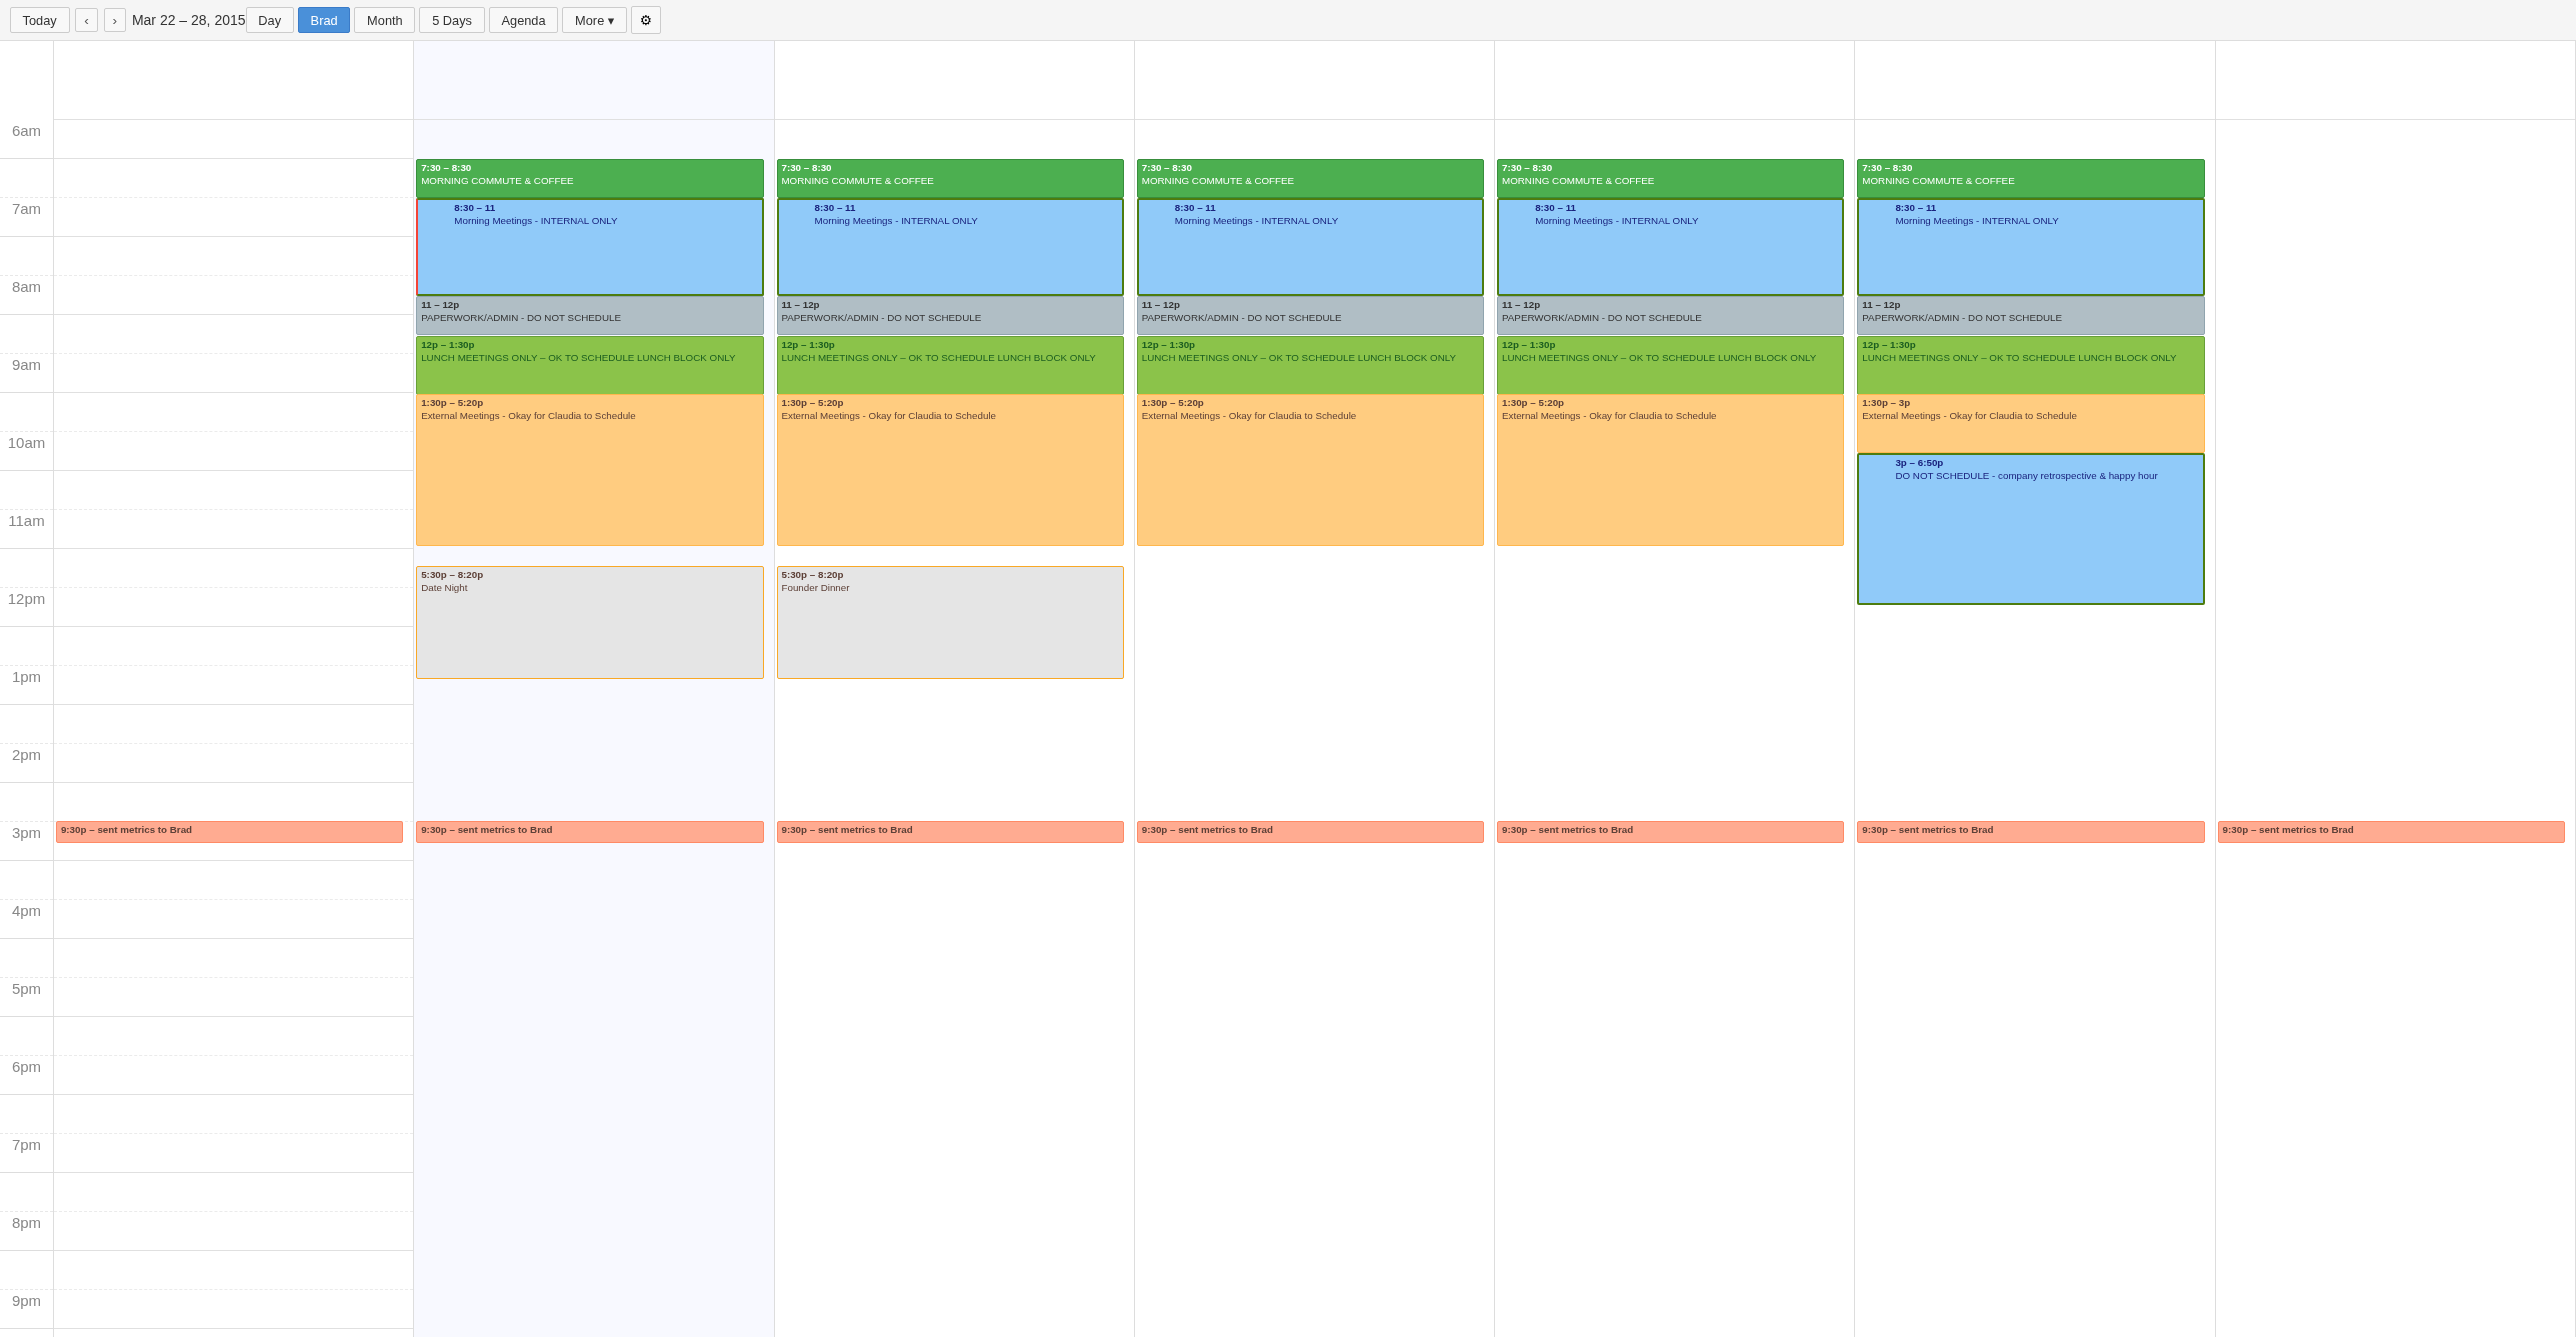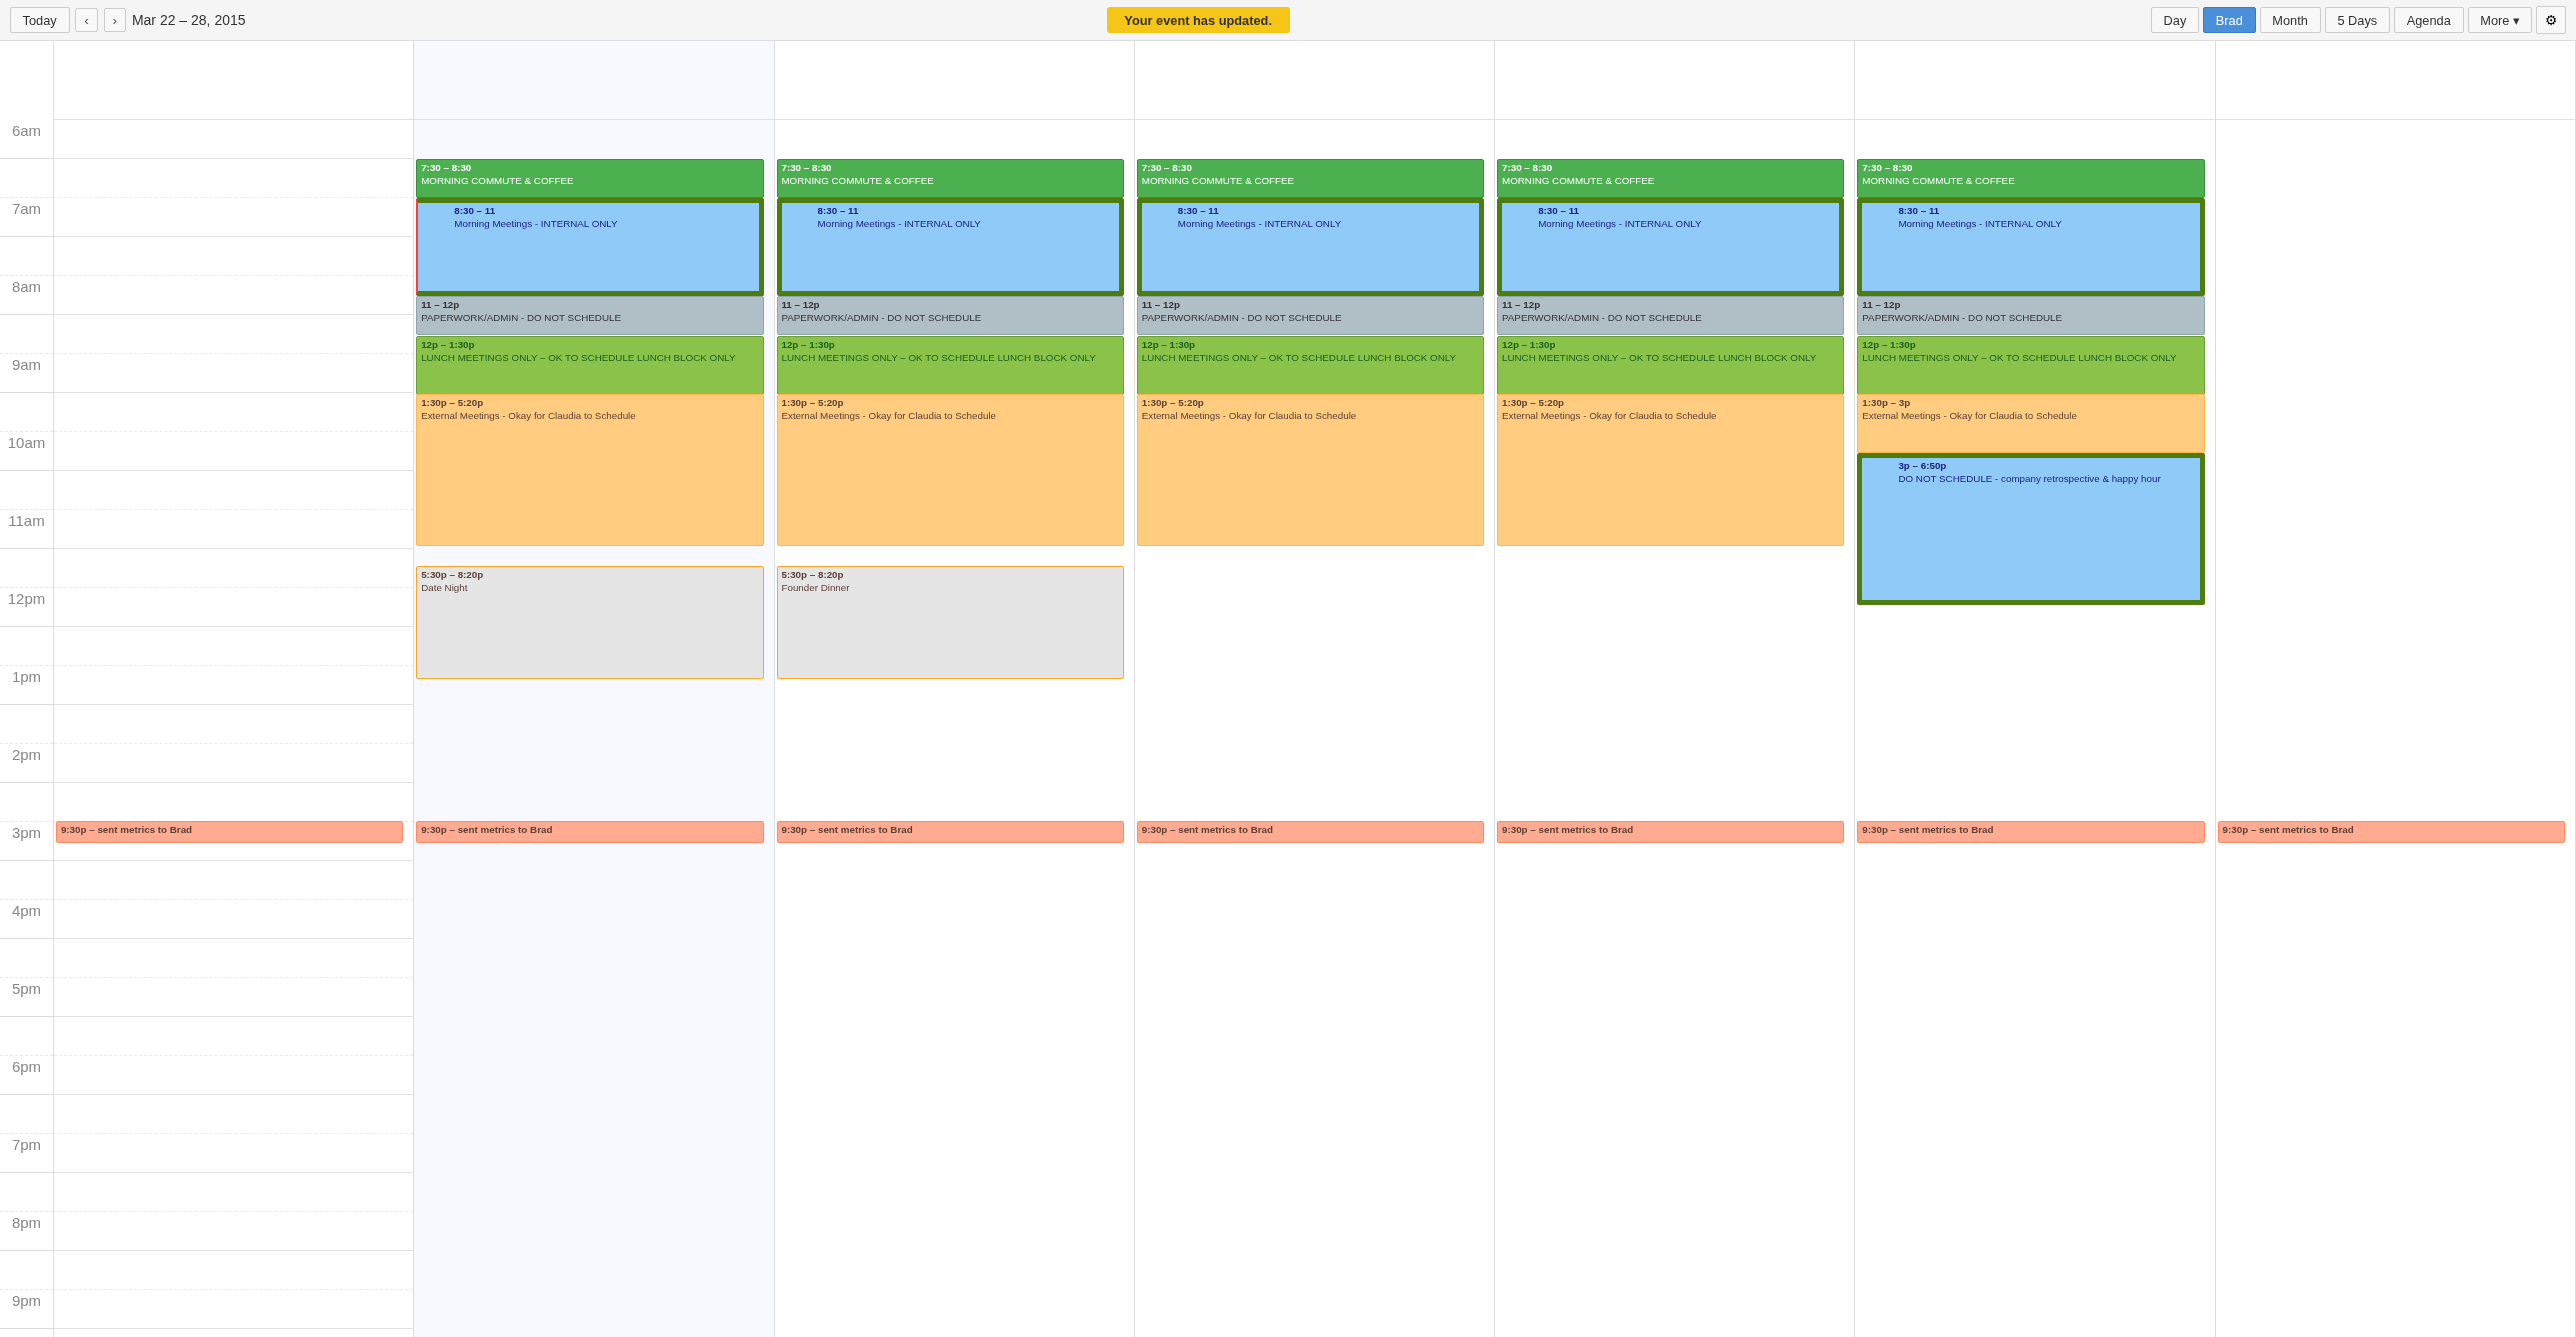--- a/index.html
+++ b/index.html
@@ -146,42 +146,39 @@
       right: 10px;
       border-radius: 2px;
       padding: 2px 3.9px;
       font-size: 9.8px;
       overflow: hidden;
       cursor: pointer;
       line-height: 1.3;
     }
 
     .event-green { background: #4CAF50; color: #fff; border: 1px solid #388E3C; }
-    .event-blue { background: #90CAF9; color: #1a237e; border: 5px solid #4d7c0f; padding-left: 36px; }
+    .event-blue { background: #90CAF9; color: #1a237e; border: 2px solid #4d7c0f; padding-left: 36px; }
     .event-gray { background: #B0BEC5; color: #333; border: 1px solid #90A4AE; }
     .event-lime { background: #8BC34A; color: #1b5e20; border: 1px solid #689F38; }
     .event-orange { background: #FFCC80; color: #5d4037; border: 1px solid #FFB74D; }
     .event-yellow { background: #e5e5e5; color: #5d4037; border: 1px solid #F9A825; }
     .event-salmon { background: #FFAB91; color: #5d4037; border: 1px solid #FF8A65; }
 
     .event .event-time { font-weight: bold; font-size: 9.8px; }
     .event .event-title { font-size: 9.8px; }
   </style>
 </head>
 <body>
 
 <div class="top-bar">
   <div class="top-bar-left">
     <button class="btn">Today</button>
     <button class="nav-btn">‹</button>
     <button class="nav-btn">›</button>
     <span class="date-range">Mar 22 – 28, 2015</span>
-  </div>
-  <div class="top-bar-center">
-    <div class="toast">Your event has updated.</div>
   </div>
   <div class="top-bar-right">
     <button class="btn">Day</button>
     <button class="btn btn-active">Brad</button>
     <button class="btn">Month</button>
     <button class="btn">5 Days</button>
     <button class="btn">Agenda</button>
     <button class="btn">More ▾</button>
     <button class="gear-btn">⚙</button>
   </div>

